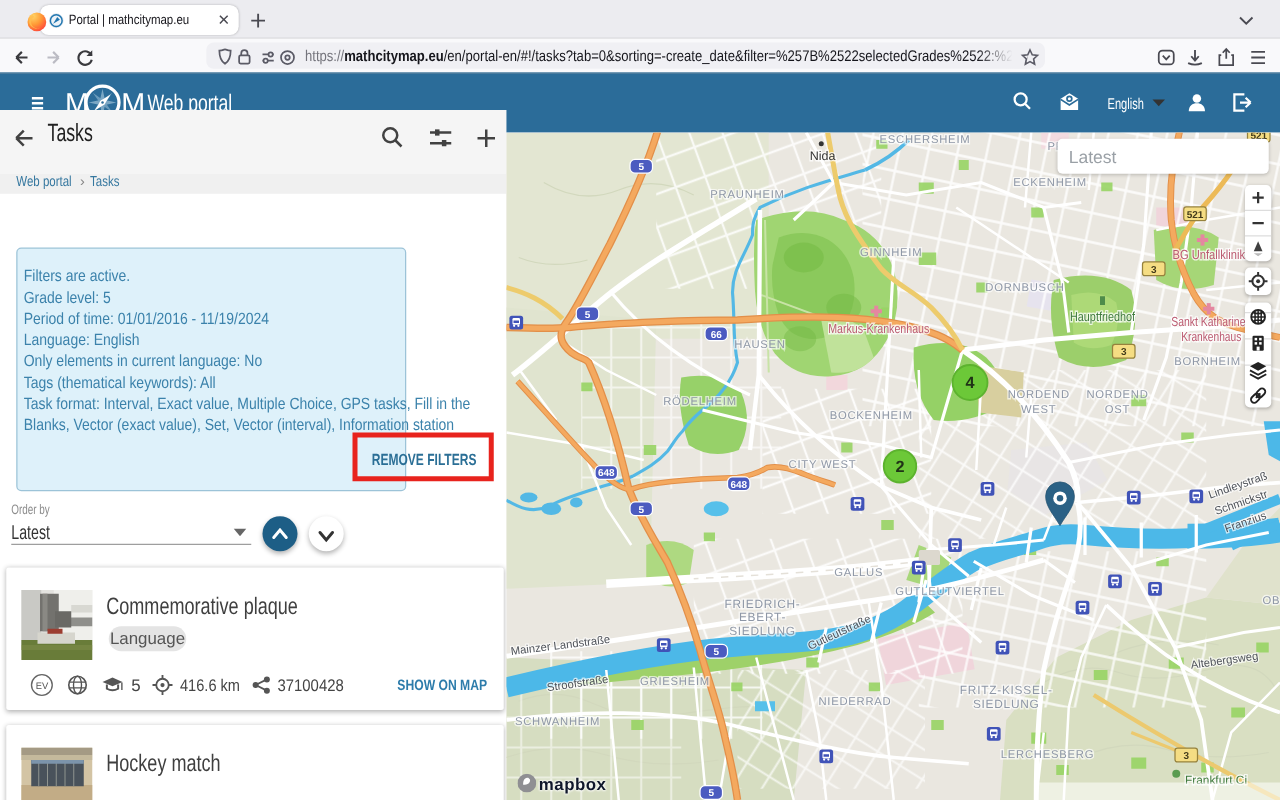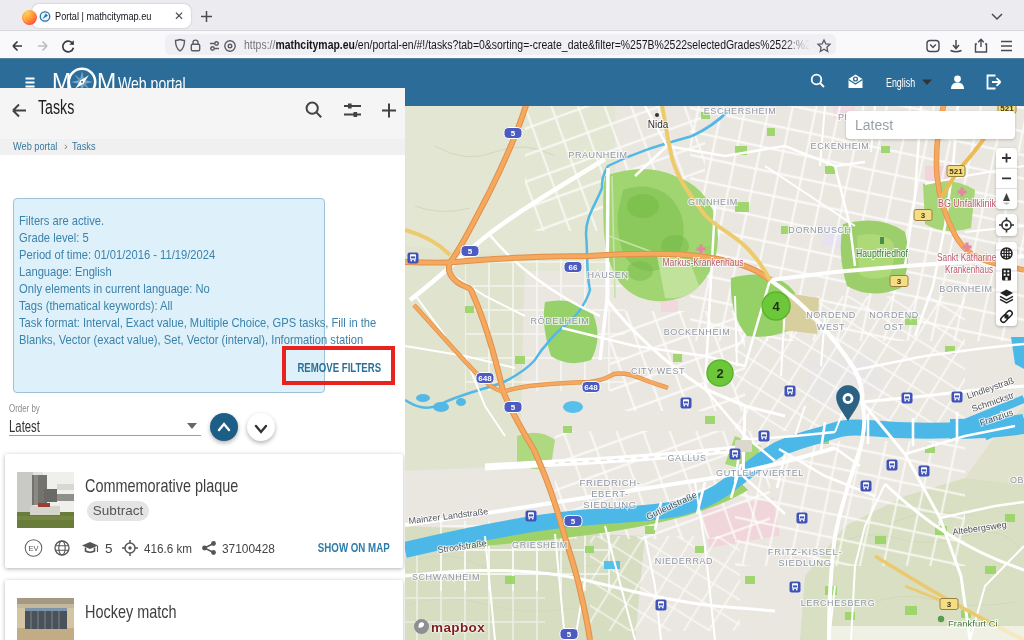--- a/index.html
+++ b/index.html
@@ -42,21 +42,21 @@
 #card2{top:492px;height:110px}
 .thumb{position:absolute;left:12px;top:18px;width:57px;height:56px}
 .ctitle{position:absolute;left:80px;top:21px;font-size:19px;color:#3f3f3f;transform:scaleX(.76);transform-origin:0 0;white-space:nowrap}
 #chip{position:absolute;left:82px;top:47px;width:62px;height:20px;background:#e4e4e4;border-radius:16px;font-size:13.5px;color:#555;text-align:center;line-height:20px}
 #showmap{position:absolute;right:13px;top:87px;font-size:12px;font-weight:700;color:#2d7cab;white-space:nowrap;transform:scaleX(.81);transform-origin:100% 0}
 
 #map{position:absolute;left:405px;top:106px;width:619px;height:534px;overflow:hidden}
 #suche{position:absolute;left:846px;top:111px;width:169px;height:28px;background:#fff;border-radius:4px;box-shadow:0 1px 3px rgba(0,0,0,.2);font-size:14px;color:#9aa0a6;line-height:28px;padding-left:9px}
 .mctl{position:absolute;left:996px;width:21px;background:#fff;border-radius:4px;box-shadow:0 1px 3px rgba(0,0,0,.25)}
 #attr{position:absolute;left:830px;top:626px;width:194px;height:14px;background:rgba(255,255,255,.55);font-size:10.2px;color:#333;padding-top:20px;white-space:nowrap}
-#mbx{position:absolute;left:431px;top:620px;font-size:13.5px;font-weight:700;color:#7f1d1d;letter-spacing:.4px;text-shadow:0 0 2px #fff,0 0 2px #fff,0 0 3px #fff}
+#mbx{position:absolute;left:431px;top:620px;font-size:13.5px;font-weight:700;color:#0f172a;letter-spacing:.4px;text-shadow:0 0 2px #fff,0 0 2px #fff,0 0 3px #fff}
 </style></head>
 <body>
 
 <div id="tabbar"></div>
 <div id="tab">
     <span class="ttl">Portal | mathcitymap.eu</span>
     <span class="x">✕</span>
   </div>
 <div id="navbar"></div>
 <div id="urlfield">
@@ -237,21 +237,21 @@
         <rect x="40" y="12" width="17" height="6" fill="#d8d8d2"></rect>
         <rect x="0" y="40" width="57" height="16" fill="#697c39"></rect>
         <path d="M0,44 h57 v4 h-57z" fill="#7d8c4a" opacity=".6"></path>
         <rect x="13" y="34" width="30" height="9" fill="#d6d5cd"></rect>
         <rect x="15" y="3" width="15" height="30" fill="#73726e"></rect>
         <rect x="17" y="3" width="4" height="30" fill="#8a8984"></rect>
         <rect x="27" y="17" width="13" height="13" fill="#6a6965"></rect>
         <rect x="21" y="31" width="12" height="4" fill="#9c3d30"></rect>
       </svg>
    <div class="ctitle">Commemorative plaque</div>
-   <div id="chip">Subtract</div>
+   <div id="chip">Language</div>
    <svg class="abs" style="left:0;top:78px" width="398" height="40" viewBox="0 0 398 40">
    <g transform="translate(28.5,16)">
           <circle r="8.3" fill="none" stroke="#666" stroke-width="1.1"></circle>
           <text x="0" y="3" font-size="7.5" text-anchor="middle" fill="#555" font-family="Liberation Sans,sans-serif">EV</text>
         </g>
    <g transform="translate(57,16)">
           <circle r="7" fill="none" stroke="#555" stroke-width="1.3"></circle>
           <ellipse rx="3.2" ry="7" fill="none" stroke="#555" stroke-width="1.1"></ellipse>
           <path d="M-7,-2.3 H7 M-7,2.3 H7" stroke="#555" stroke-width="1.1"></path>
         </g>

